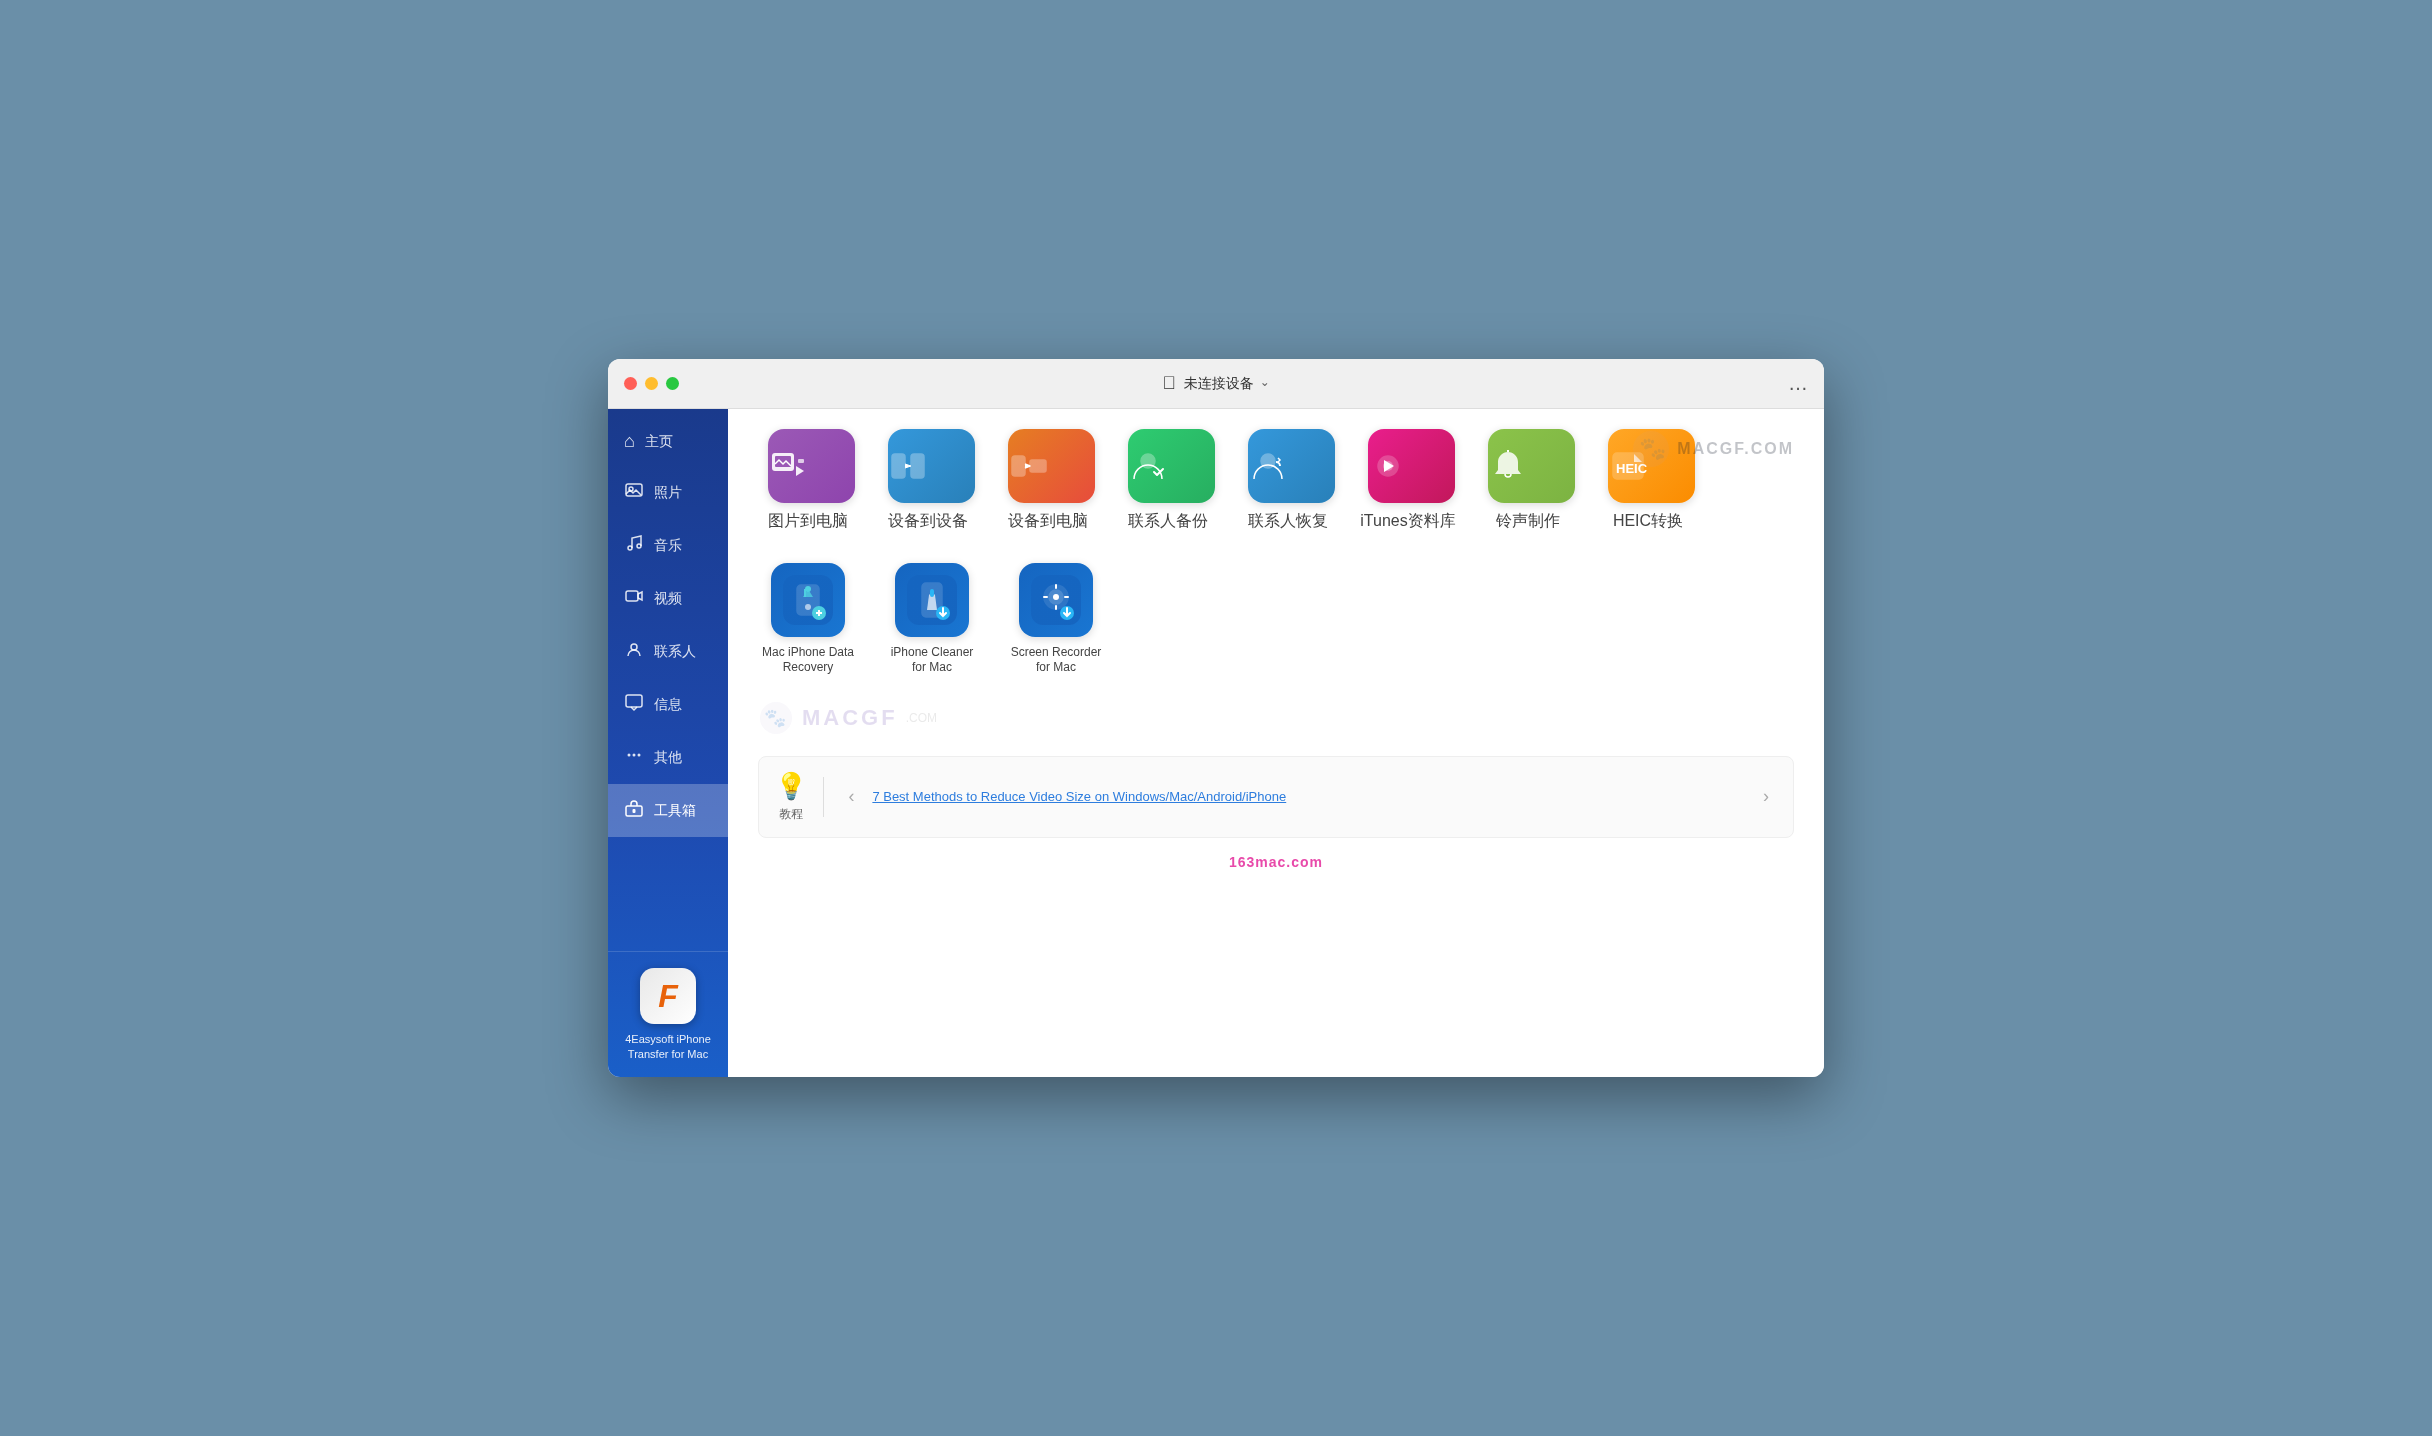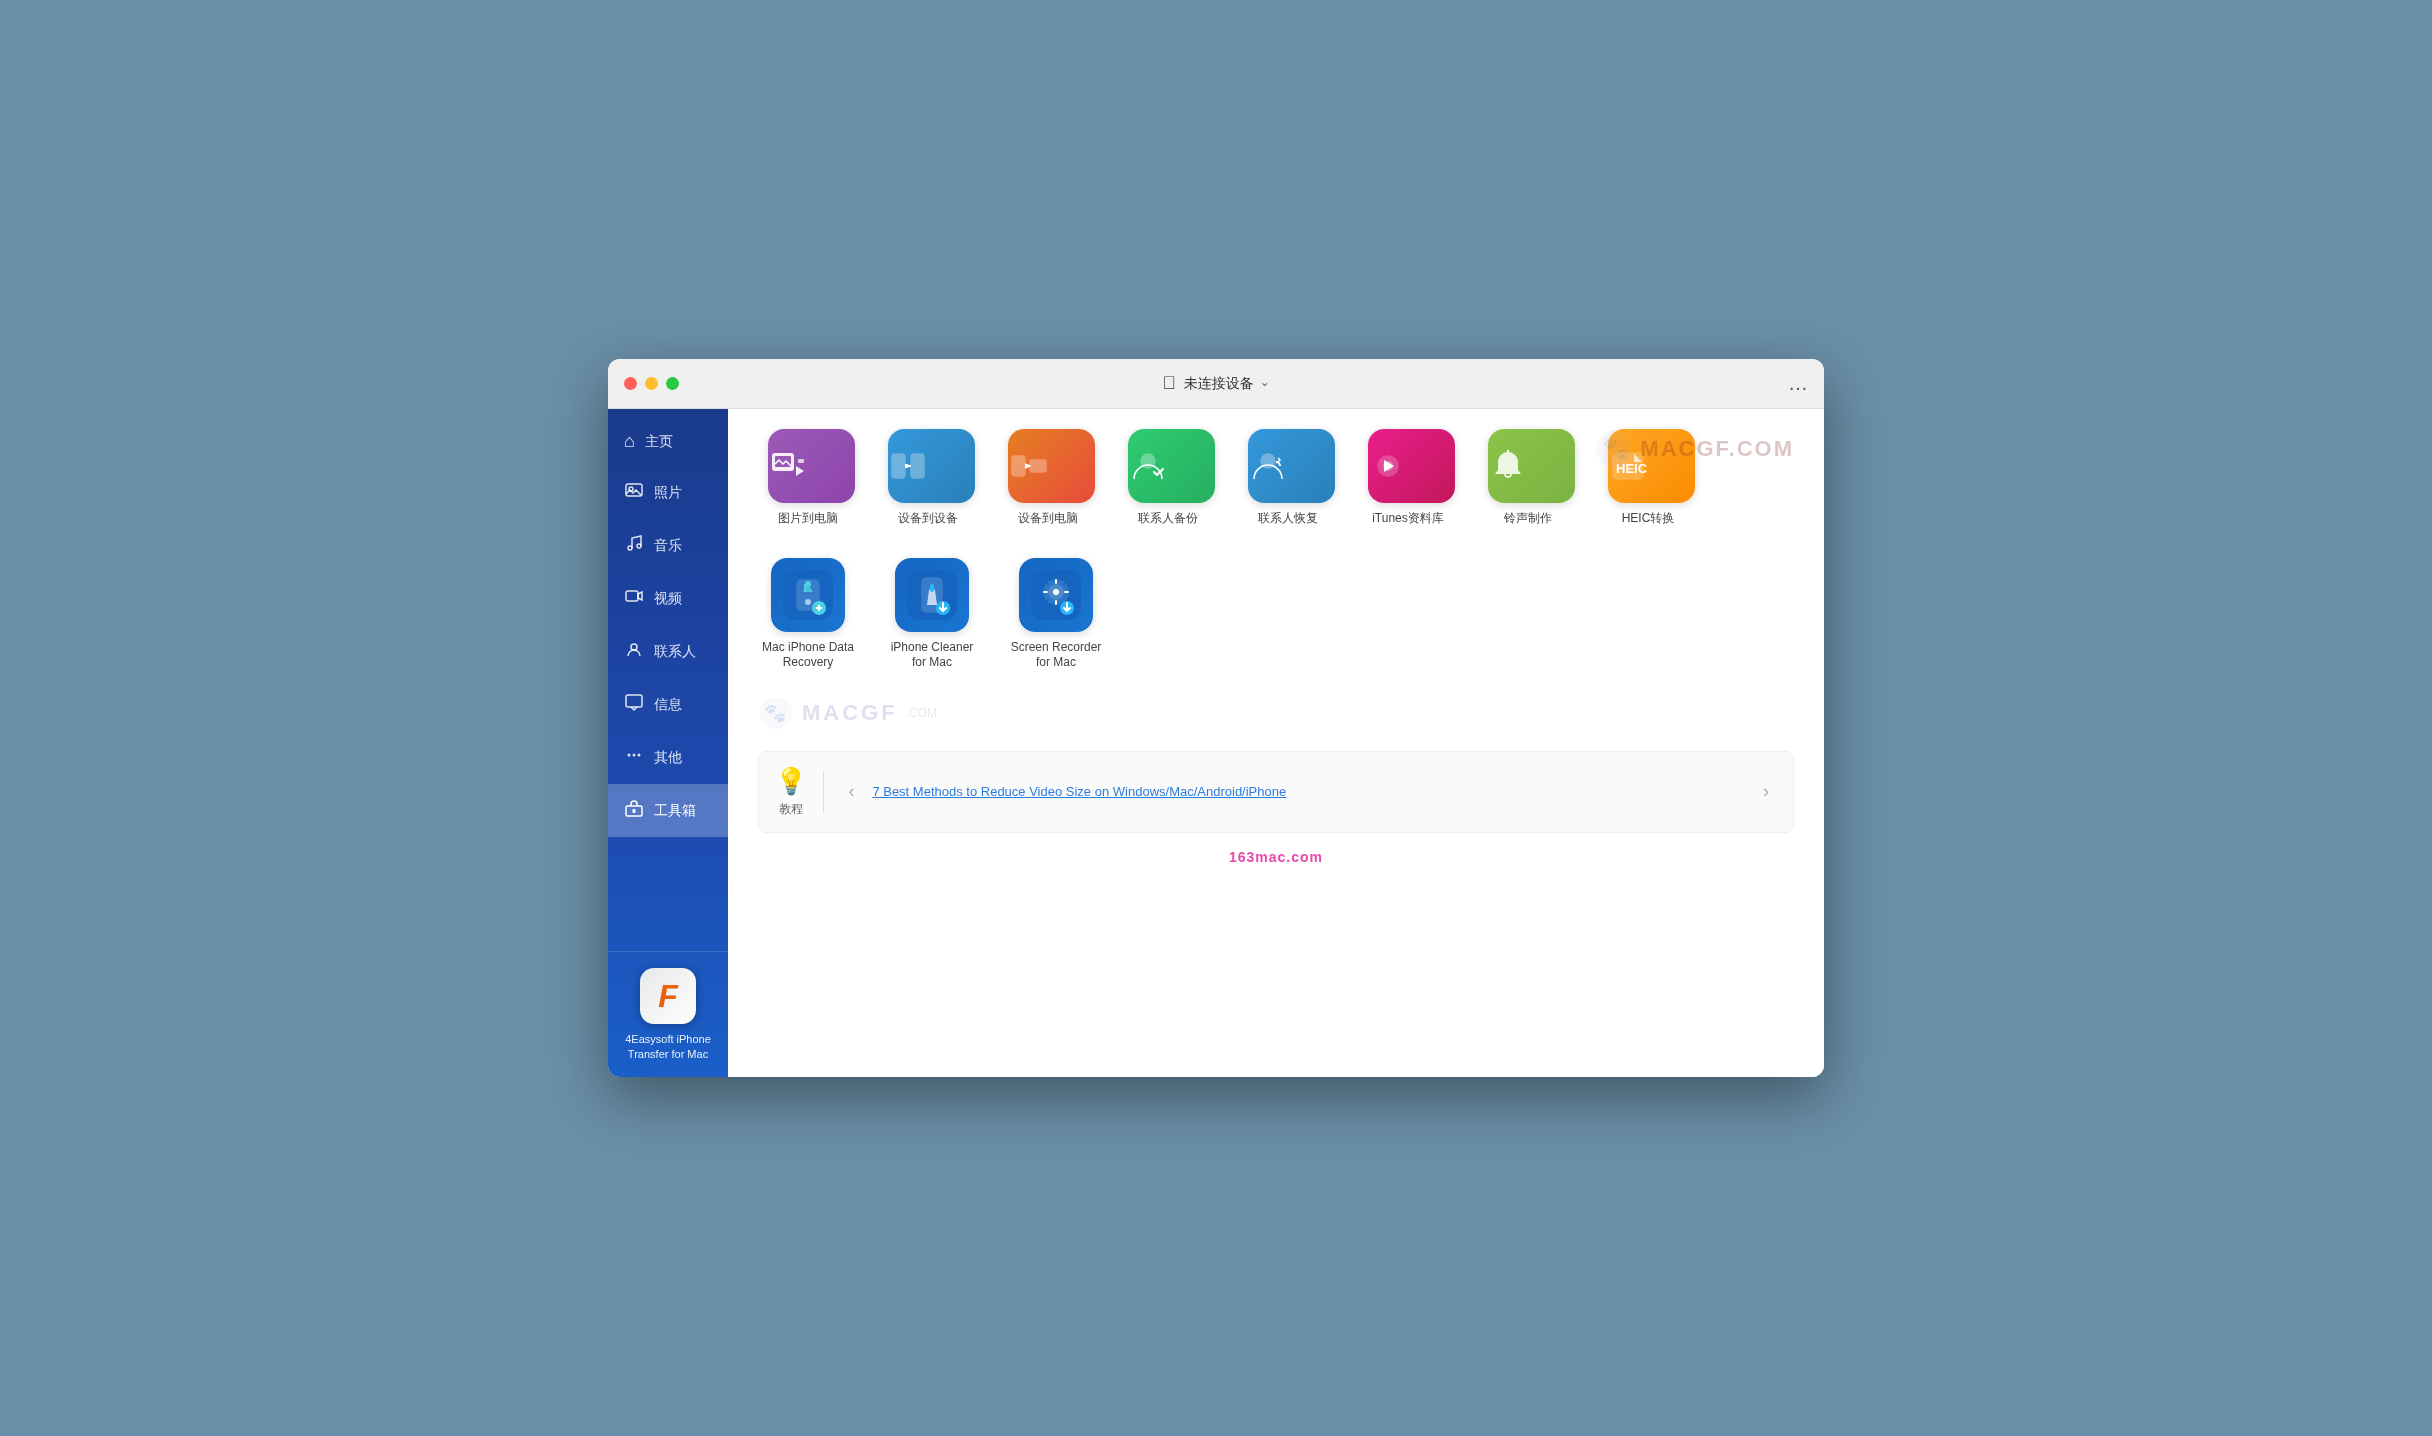--- a/index.html
+++ b/index.html
@@ -159,22 +159,22 @@
     .watermark-top {
       position: absolute;
       top: 20px;
       right: 30px;
       display: flex;
       align-items: center;
       gap: 6px;
       opacity: 0.25;
     }
     .watermark-text {
-      color: #7f1d1d;
-      font-size: 22px;
+      color: #0f172a;
+      font-size: 16px;
       font-weight: 700;
       letter-spacing: 2px;
     }
     .watermark-paw {
       width: 40px;
       height: 40px;
     }
     .section-title {
       display: flex;
       align-items: center;
@@ -209,21 +209,21 @@
       height: 74px;
       border-radius: 16px;
       display: flex;
       align-items: center;
       font-size: 32px;
       color: white;
       box-shadow: 0 2px 8px rgba(0,0,0,0.15);
       margin-left: 6px;
     }
     .tool-label {
-      font-size: 12px;
+      font-size: 16px;
       color: #444;
       text-align: left;
       line-height: 1.3;
     }
     
     .recommended-grid {
       display: flex;
       gap: 24px;
       flex-wrap: wrap;
       margin-bottom: 24px;

